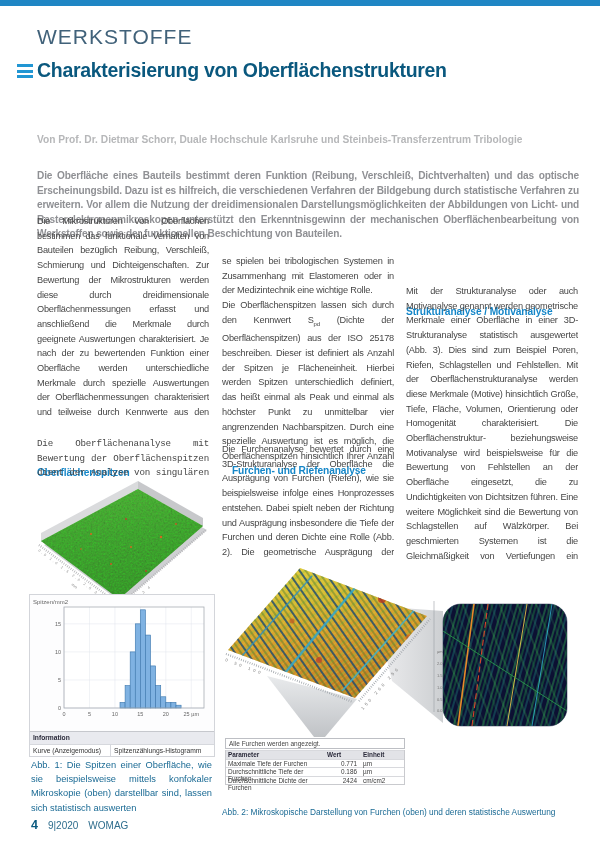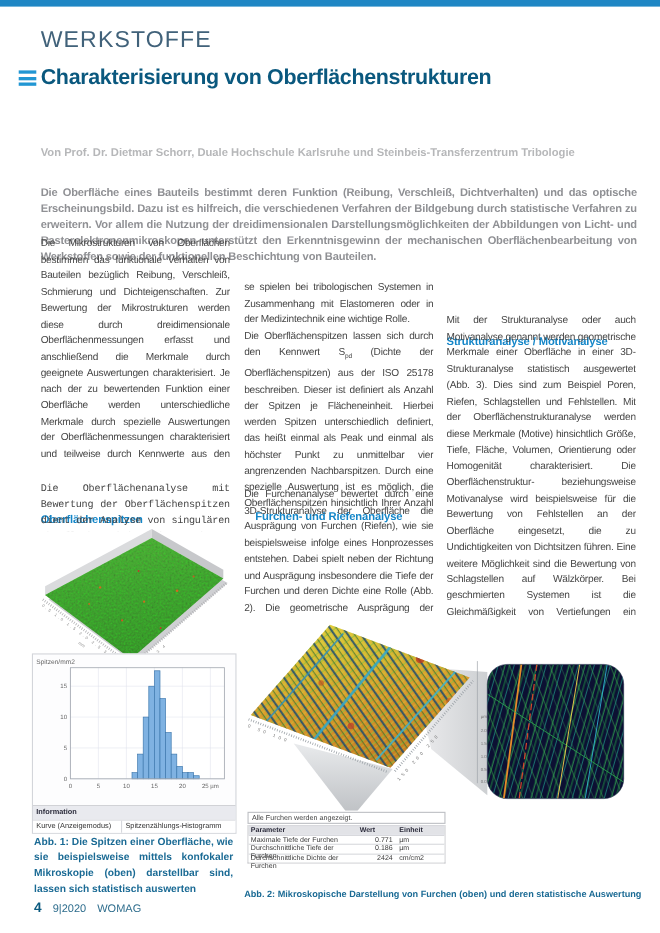--- a/index.html
+++ b/index.html
@@ -13,21 +13,21 @@
   .title{left:37px;top:59px;font-size:19.5px;font-weight:bold;letter-spacing:-0.3px;color:#0a587e;}
   .byline{left:37px;top:91px;font-size:10.2px;font-weight:600;color:#b6b7b9;margin-top:43px;}
   .intro{left:37px;top:129px;width:542px;font-size:10.1px;font-weight:bold;color:#8f9094;
          line-height:14.6px;text-align:justify;letter-spacing:-0.15px;margin-top:40px;}
   .body{font-size:9.2px;line-height:14.7px;color:#464646;text-align:justify;
         letter-spacing:-0.2px;overflow:hidden;}
   .body p{margin:0;}
   .body sub{font-size:6px;}
   .subhead{font-size:10.2px;font-weight:bold;color:#1486c8;letter-spacing:-0.1px;margin-top:37px;}
   .col{width:172px;}
-  .cap{font-weight:bold;color:#1a6a94;}
+  .cap{font-weight:normal;color:#1a6a94;}
   .cap1{left:31px;top:758px;width:181px;font-size:9.3px;line-height:14.2px;text-align:justify;}
   .cap2{left:222px;top:789px;width:366px;font-size:8.3px;white-space:nowrap;margin-top:18px;}
   .figbox{left:29px;top:594px;width:186px;border:1px solid #d3d5da;background:#fdfdfe;box-sizing:border-box;}
   .infotbl{border-top:1px solid #c6c8cd;font-size:6.7px;color:#333;}
   .infotbl .ihead{background:#e9eaef;font-weight:bold;color:#2a2a3a;padding:2px 3px;height:8px;}
   .infotbl .irow{display:flex;border-top:1px solid #d6d8dd;background:#fff;}
   .infotbl .ikey{width:74px;padding:2px 3px;border-right:1px solid #d6d8dd;}
   .infotbl .ival{flex:1;padding:2px 3px;}
   .note{left:225px;top:738px;width:180px;height:11px;border:1px solid #bdbfc4;background:#fff;
         box-sizing:border-box;font-size:6.5px;color:#444;padding:1px 3px;}

